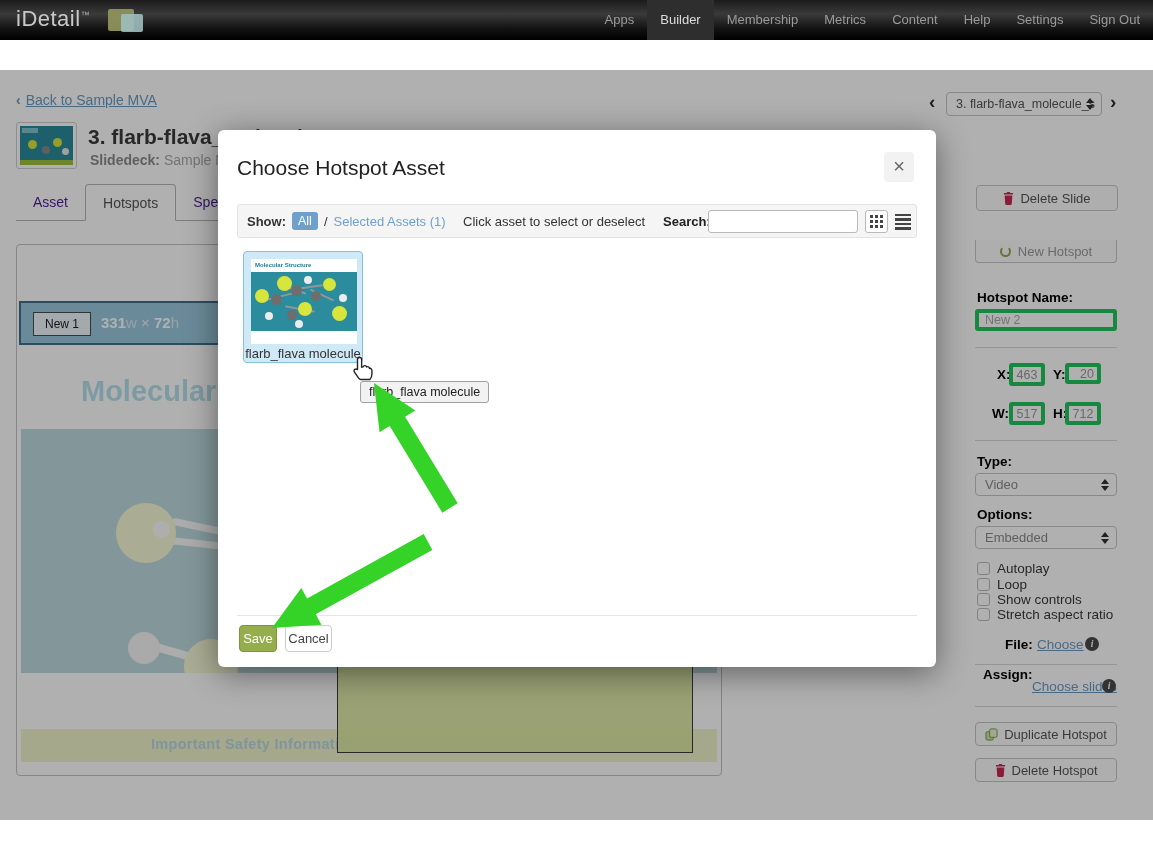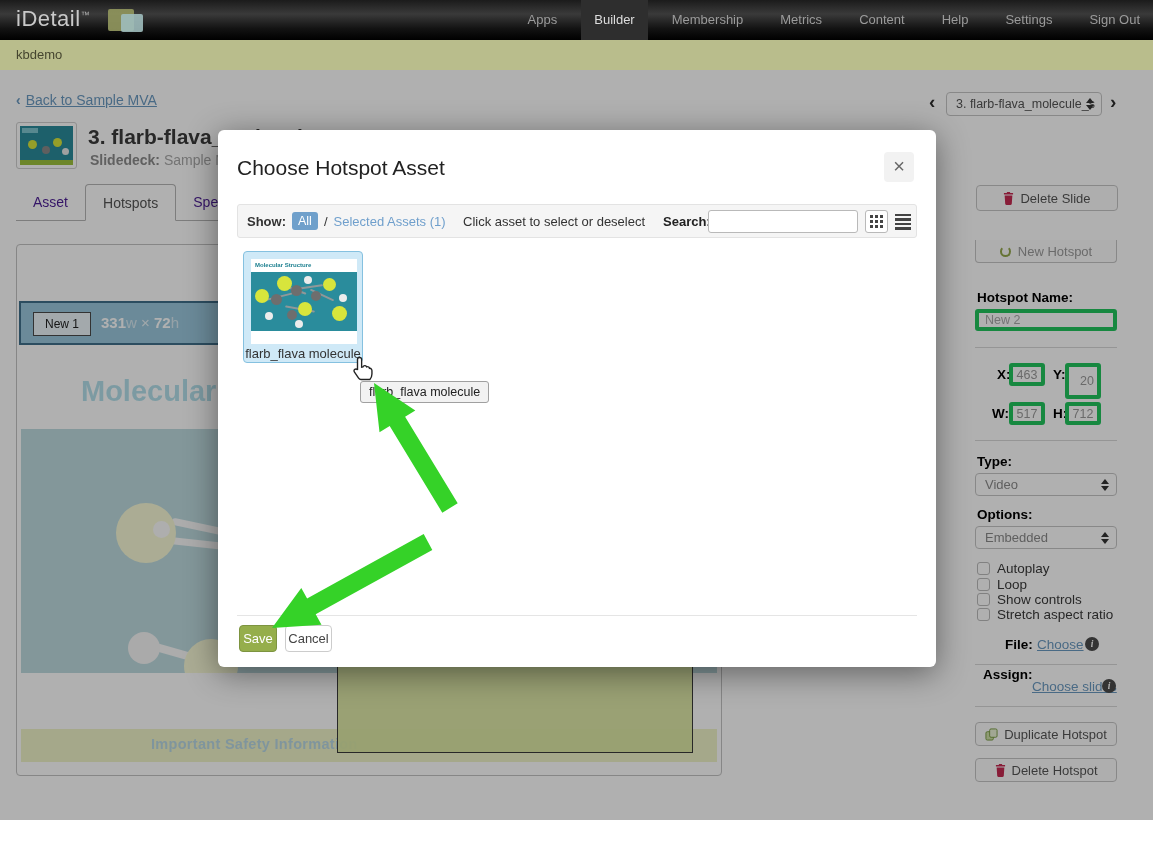--- a/index.html
+++ b/index.html
@@ -6,21 +6,21 @@
   body { font-family:"Liberation Sans","DejaVu Sans",sans-serif; }
   .screen { position:relative; width:1153px; height:860px; overflow:hidden; background:#fff; }
 
   
   .navbar { position:absolute; left:0; top:0; width:1153px; height:40px;
     background:linear-gradient(180deg,#1b1b1b 0%,#3a3a3a 35%,#121212 72%,#000 100%); z-index:10; }
   .logo { position:absolute; left:16px; top:6px; color:#c9c9c9; font-size:22px; letter-spacing:.5px; }
   .logo sup { font-size:9px; color:#b0b0b0; }
   .logo-sq1 { position:absolute; left:108px; top:9px; width:26px; height:22px; background:#8d925c; border-radius:2px; opacity:.95; }
   .logo-sq2 { position:absolute; left:121px; top:14px; width:22px; height:18px; background:#9fbcbc; border-radius:2px; opacity:.9; }
-  .nav-items { position:absolute; right:0; top:0; height:40px; display:flex; align-items:stretch;gap:11px; }
+  .nav-items { position:absolute; right:0; top:0; height:40px; display:flex; align-items:stretch; }
   .nav-item { color:#9b9b9b; font-size:13px; line-height:40px; padding:0 13px; cursor:default; }
   .nav-item.active { background:#2e2e2e; color:#ddd; }
 
   
   .envbar { position:absolute; left:0; top:40px; width:1153px; height:30px; background:#b9bd8c; z-index:10; }
   .envbar span { position:absolute; left:16px; top:0; line-height:30px; font-size:13px; color:#45452f; }
 
   
   .content { position:absolute; left:0; top:70px; width:1153px; height:750px; background:#fff; z-index:20; }
   .backlink { position:absolute; left:16px; top:22px; font-size:14px; color:#6b9ac1; }
@@ -156,23 +156,20 @@
       <span class="nav-item active">Builder</span>
       <span class="nav-item">Membership</span>
       <span class="nav-item">Metrics</span>
       <span class="nav-item">Content</span>
       <span class="nav-item">Help</span>
       <span class="nav-item">Settings</span>
       <span class="nav-item">Sign Out</span>
     </div>
   </div>
 
-  <div class="envbar">
-    <span>kbdemo</span>
-  </div>
 
   <div class="content">
 
     <div class="backlink">
       <span class="chev">‹</span><a href="#">Back to Sample MVA</a>
     </div>
 
     <div class="thumb">
       <div class="timg">
         <div class="tlabel"></div>
@@ -247,21 +244,21 @@
       </div>
 
       <div class="sb-label" style="left:2px;top:54px;">Hotspot Name:</div>
       <input class="sb-input" style="left: 0px; top: 73px; width: 142px; height: 22px;" placeholder="New 2">
 
       <div class="sb-div" style="top:111px;"></div>
 
       <div class="sb-label" style="left:22px;top:131px;">X:</div>
       <input class="sb-input coord-input" style="left: 34px; top: 127px; width: 36px; height: 23px;" value="463">
       <div class="sb-label" style="left:78px;top:131px;">Y:</div>
-      <input class="sb-input coord-input" style="left: 90px; top: 127px; width: 36px; height: 36px; padding-left: 10px;" value="20">
+      <input class="sb-input coord-input" style="left: 90px; top: 127px; width: 36px; height: 21px; padding-left: 10px;" value="20">
       <div class="sb-label" style="left:17px;top:170px;">W:</div>
       <input class="sb-input coord-input" style="left: 34px; top: 166px; width: 36px; height: 23px;" value="517">
       <div class="sb-label" style="left:78px;top:170px;">H:</div>
       <input class="sb-input coord-input" style="left: 90px; top: 166px; width: 36px; height: 23px;" value="712">
 
       <div class="sb-div" style="top:204px;"></div>
 
       <div class="sb-label" style="left:2px;top:218px;">Type:</div>
       <div class="sb-select" style="top:237px;">
         <span>Video</span>

